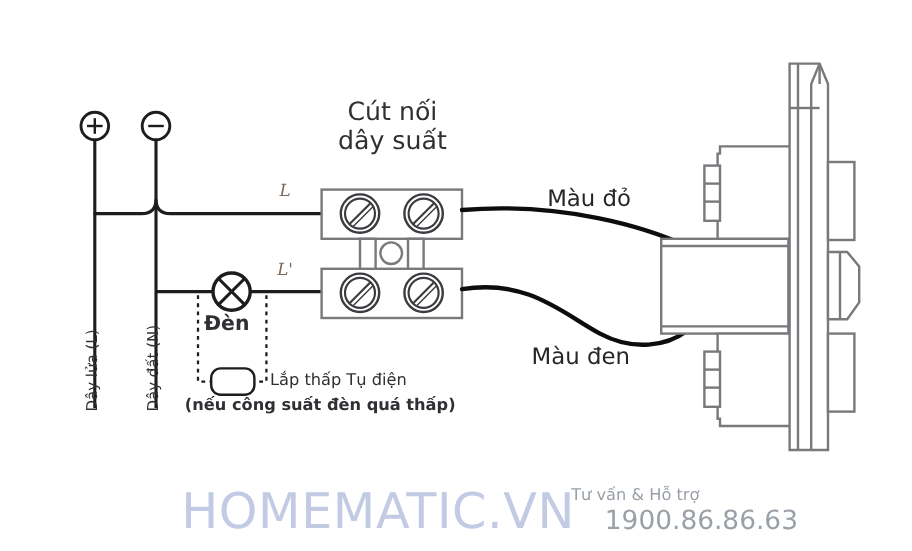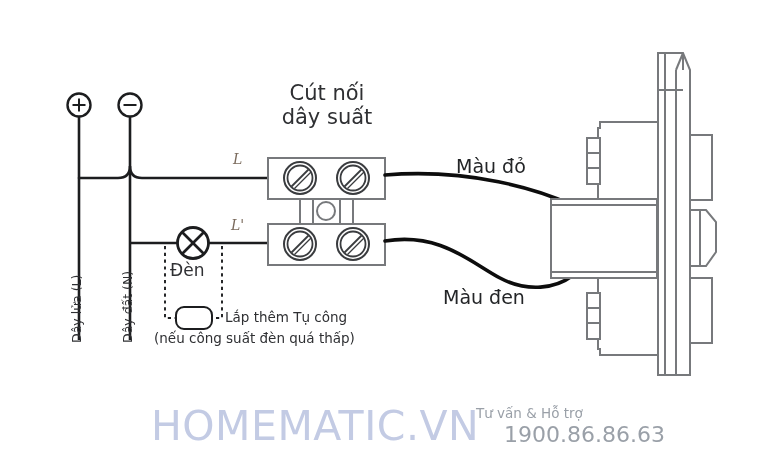--- a/index.html
+++ b/index.html
@@ -42,20 +42,21 @@
   }
   .t-wire {
     font-size: 19px;
     color: #232527;
     font-family: "DejaVu Sans", sans-serif;
   }
   .t-den {
     font-size: 17px;
     color: #2f3033;
     font-family: "DejaVu Sans", sans-serif;
+    font-weight: bold;
   }
   .t-cap {
     font-size: 13.5px;
     color: #2f3033;
     font-family: "DejaVu Sans", sans-serif;
   }
   .t-L {
     font-size: 14px;
     font-style: italic;
     color: #7a6a5c;
@@ -207,23 +208,23 @@
   <div class="lbl t-L" style="left:233px; top:152px;">L</div>
 
   <div class="lbl t-L" style="left:231px; top:218px;">L'</div>
 
   <div class="lbl t-den" style="left:170px; top:261px;">Đèn</div>
 
   <div class="lbl t-vert" style="left:70px; top:343px;">Dây lửa (L)</div>
 
   <div class="lbl t-vert" style="left:121px; top:343px;">Dây đất (N)</div>
 
-  <div class="lbl t-cap" style="left:225px; top:310px;">Lắp thêm Tụ công</div>
-
-  <div class="lbl t-cap" style="left:154px; top:331px;">(nếu công suất đèn quá thấp)</div>
+  <div class="lbl t-cap" style="left:225px; top:310px;">Lắp thấp Tụ điện</div>
+
+  <div class="lbl t-cap" style="left:154px; top:331px;font-weight:bold;">(nếu công suất đèn quá thấp)</div>
 
   <div class="lbl t-wire" style="left:456px; top:125px;margin-top:31px;">Màu đỏ</div>
 
   <div class="lbl t-wire" style="left:443px; top:287px;">Màu đen</div>
 
   <div class="lbl t-brand" style="left:151px; top:404px;">HOMEMATIC.VN</div>
 
   <div class="lbl t-sup" style="left:476px; top:406px;">Tư vấn &amp; Hỗ trợ</div>
 
   <div class="lbl t-phone" style="left:460px; top:423px;">1900.86.86.63</div>

